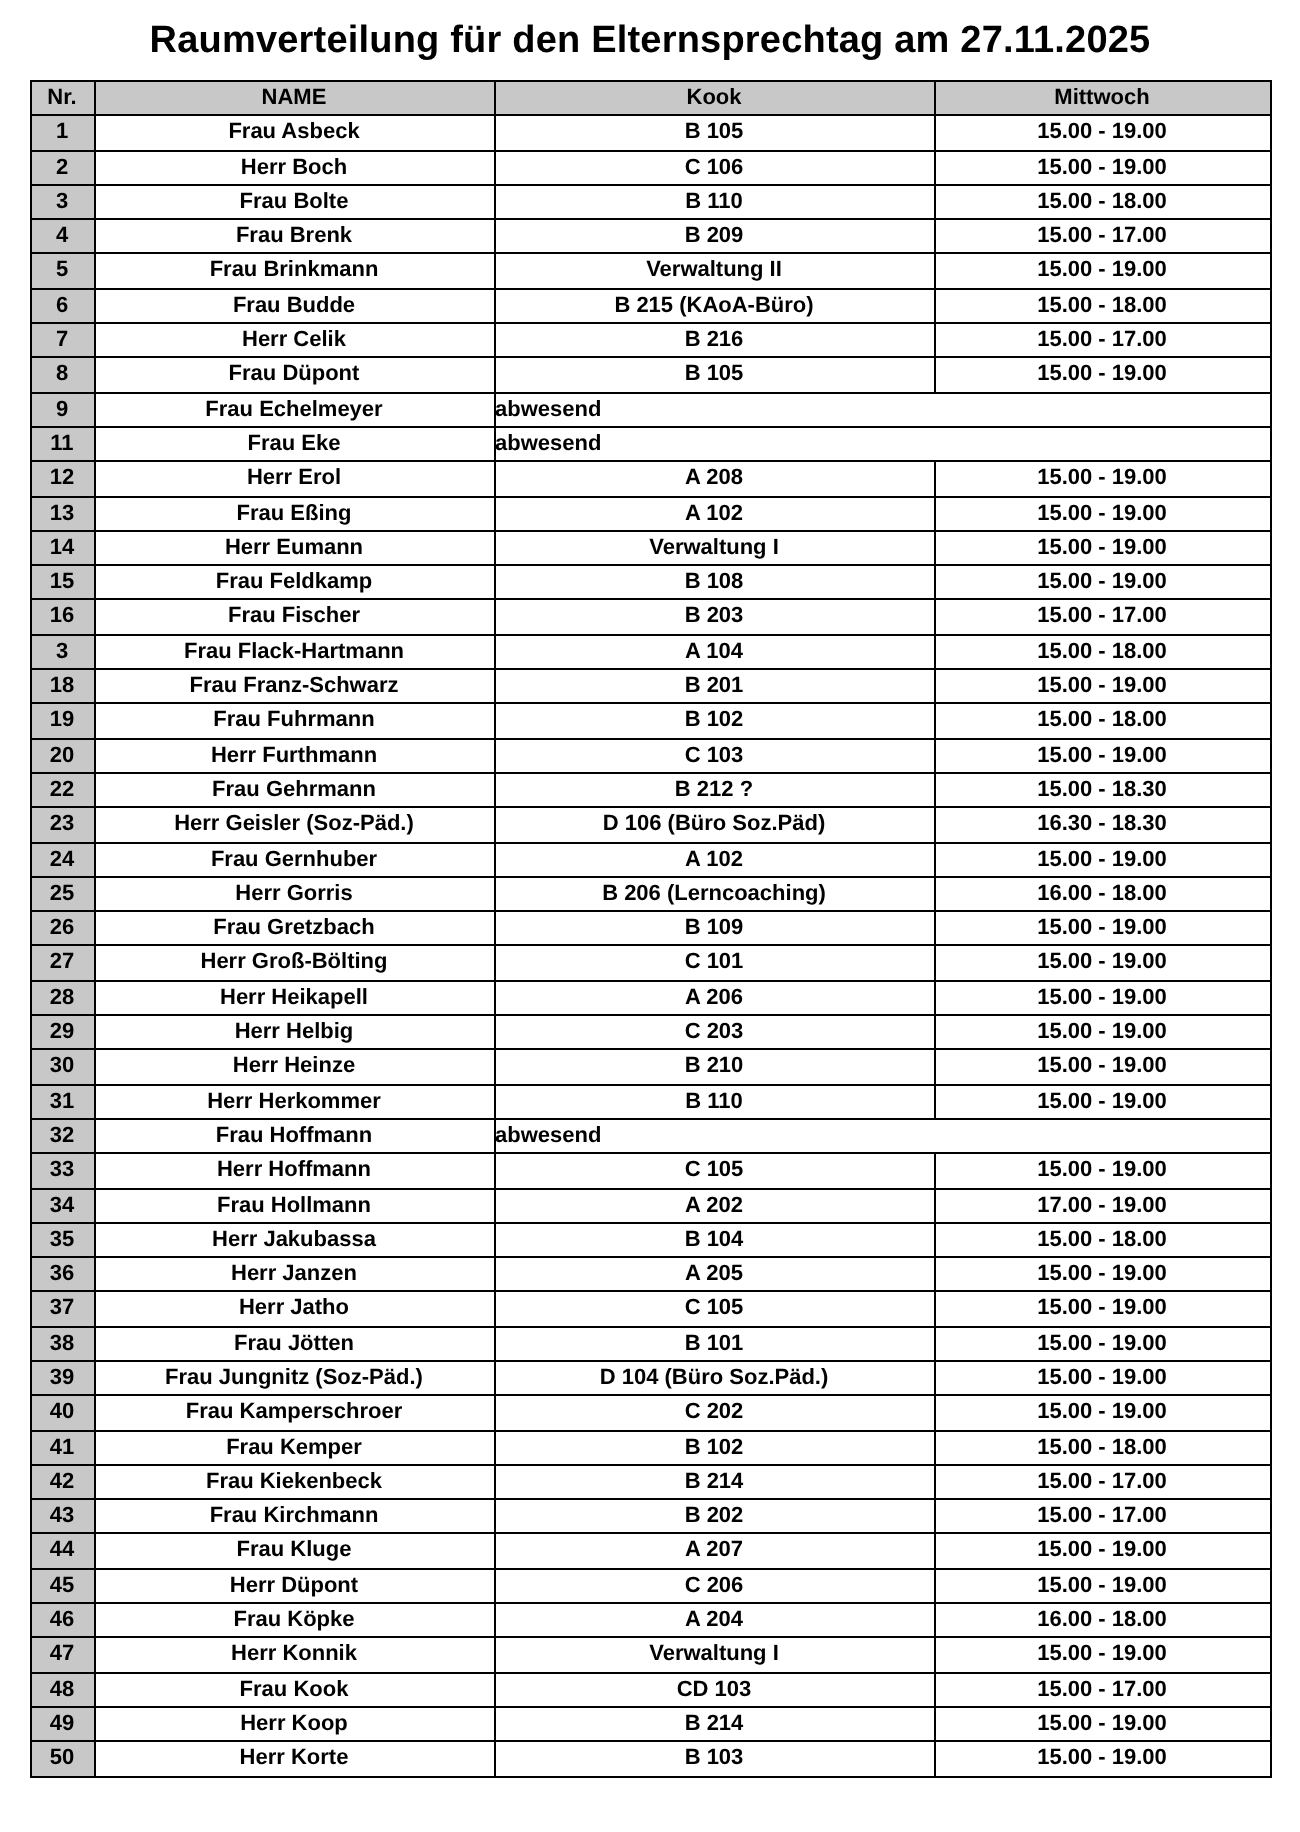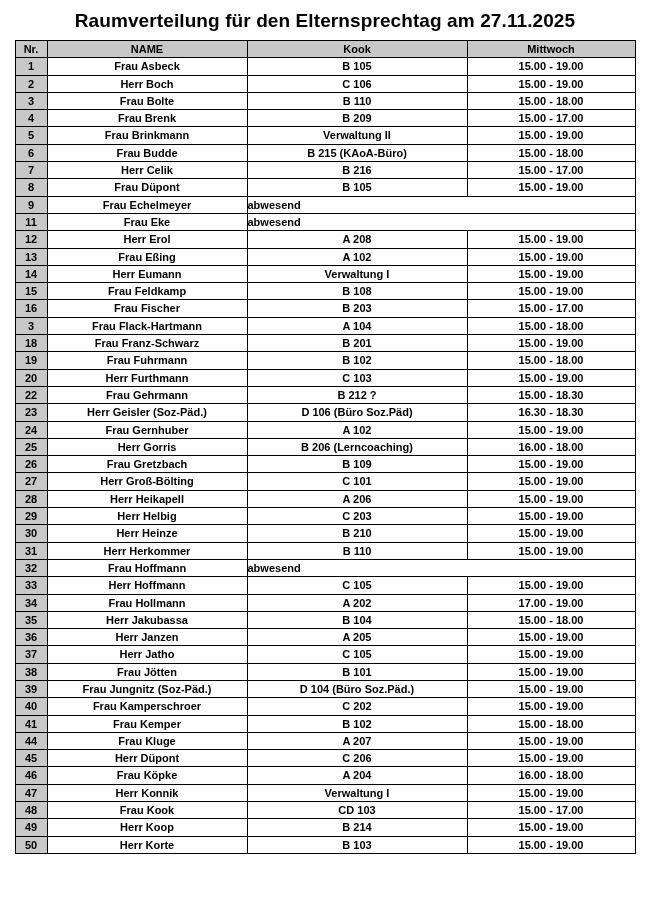--- a/index.html
+++ b/index.html
@@ -331,20 +331,32 @@
           <td class="c-raum">C 202</td>
           <td class="c-tag">15.00 - 19.00</td>
         </tr>
         <tr>
           <td class="c-nr">41</td>
           <td class="c-name">Frau Kemper</td>
           <td class="c-raum">B 102</td>
           <td class="c-tag">15.00 - 18.00</td>
         </tr>
         <tr>
+          <td class="c-nr">42</td>
+          <td class="c-name">Frau Kiekenbeck</td>
+          <td class="c-raum">B 214</td>
+          <td class="c-tag">15.00 - 17.00</td>
+        </tr>
+        <tr>
+          <td class="c-nr">43</td>
+          <td class="c-name">Frau Kirchmann</td>
+          <td class="c-raum">B 202</td>
+          <td class="c-tag">15.00 - 17.00</td>
+        </tr>
+        <tr>
           <td class="c-nr">44</td>
           <td class="c-name">Frau Kluge</td>
           <td class="c-raum">A 207</td>
           <td class="c-tag">15.00 - 19.00</td>
         </tr>
         <tr>
           <td class="c-nr">45</td>
           <td class="c-name">Herr Düpont</td>
           <td class="c-raum">C 206</td>
           <td class="c-tag">15.00 - 19.00</td>

